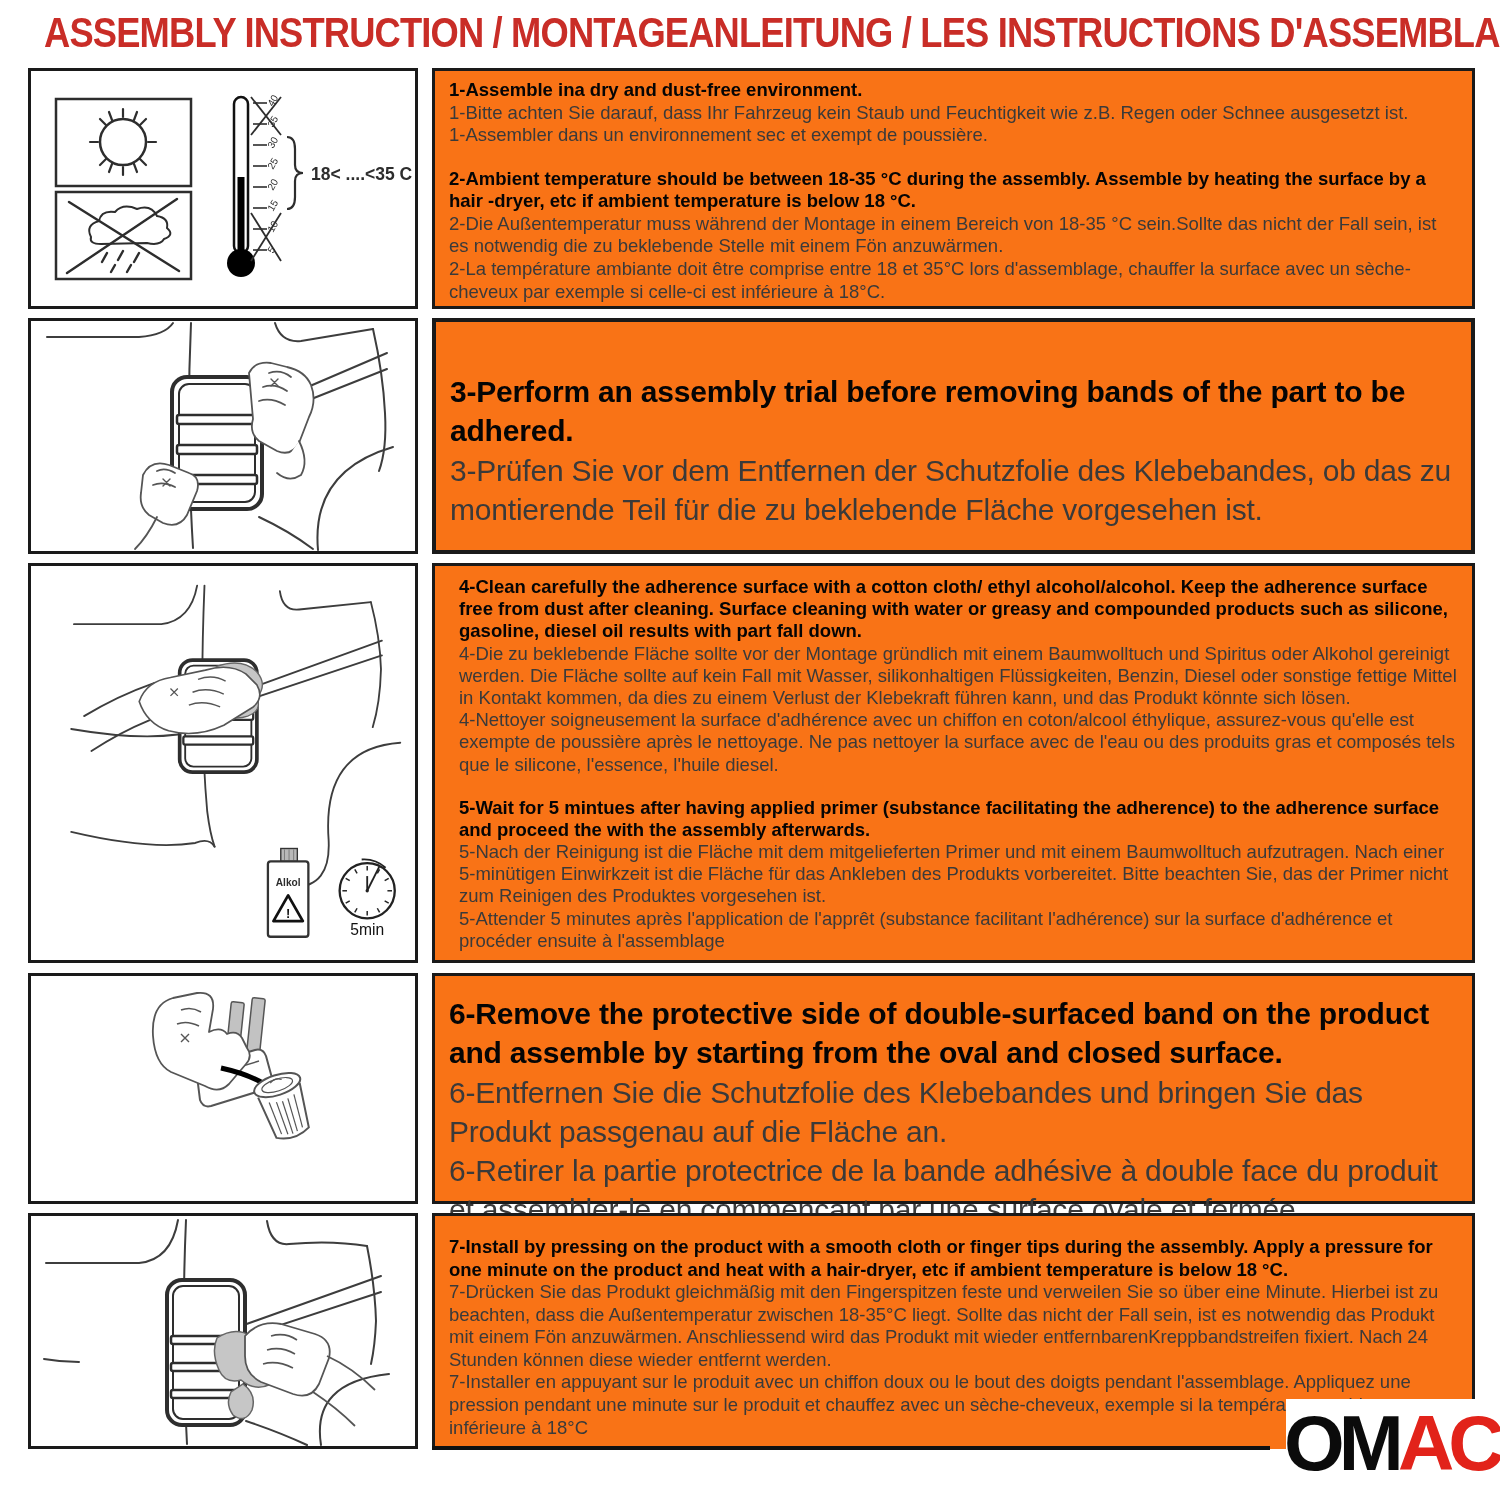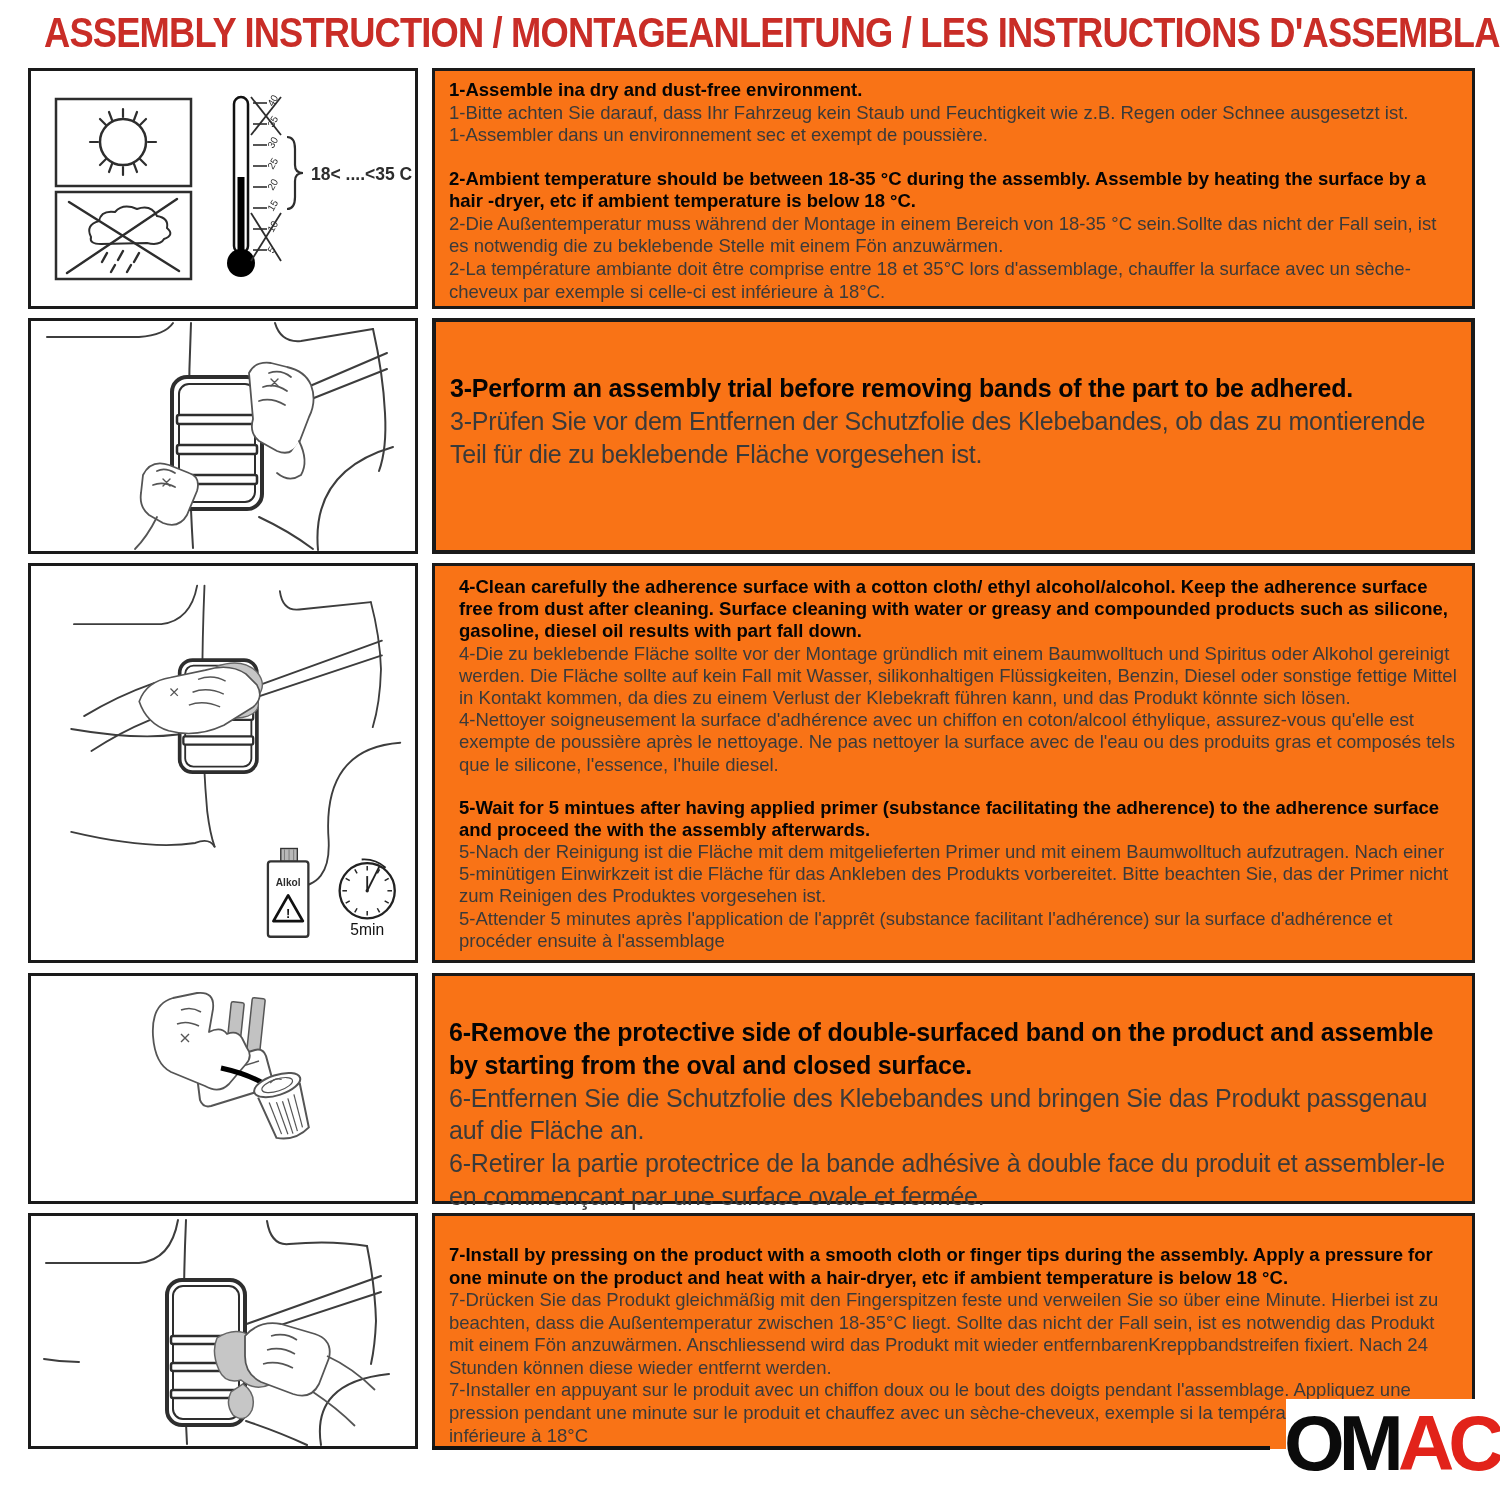--- a/index.html
+++ b/index.html
@@ -7,30 +7,30 @@
         font-family:"Liberation Sans", sans-serif;color:#222;}
   .title{position:absolute;left:44px;top:8px;font-size:43px;font-weight:800;color:#c92d27;
          white-space:nowrap;letter-spacing:-1px;transform:scaleX(0.845);transform-origin:0 50%;}
   .illus{position:absolute;left:28px;width:390px;border:3px solid #1a1a1a;background:#fff;box-sizing:border-box;}
   .illus svg{display:block;width:100%;height:100%;}
   .textbox{position:absolute;left:432px;width:1043px;border:3px solid #1a1a1a;background:#f97316;
            box-sizing:border-box;padding:8px 14px;}
   .textbox p{margin:0;}
   .small p{font-size:18.5px;line-height:1.22;color:#3a3a3a;}
   .small p.b{font-weight:700;color:#050505;}
-  .large p{font-size:25px;line-height:1.31;color:#3a3a3a;letter-spacing:-0.2px;}
+  .large p{font-size:30px;line-height:1.31;color:#3a3a3a;letter-spacing:-0.2px;}
   .large p.b{font-weight:700;color:#050505;}
   .gap-above{margin-top:21px !important;}
   
   .r1 .illus{top:68px;height:241px;}   .r1 .textbox{top:68px;height:241px;}
   .r2 .illus{top:318px;height:236px;}  .r2 .textbox{top:318px;height:236px;border-width:4px;padding-top:50px;}
   .r3 .illus{top:563px;height:400px;padding-left:31px;}  .r3 .textbox{top:563px;height:400px;padding-top:10px;padding-left:24px;}
   .r3 .small p{line-height:1.2;}
-  .r4 .illus{top:973px;height:231px;}  .r4 .textbox{top:973px;height:231px;padding-top:40px;}
-  .r5 .illus{top:1213px;height:236px;} .r5 .textbox{top:1213px;height:236px;padding-top:28px;border-bottom:none;}
+  .r4 .illus{top:973px;height:231px;}  .r4 .textbox{top:973px;height:231px;padding-top:18px;}
+  .r5 .illus{top:1213px;height:236px;} .r5 .textbox{top:1213px;height:236px;padding-top:20px;border-bottom:none;}
   .footer-line{position:absolute;left:432px;top:1446px;width:838px;height:4px;background:#111;}
   .logo{position:absolute;left:1286px;top:1399px;width:214px;height:86px;background:#fff;}
   .logo svg{display:block;width:100%;height:100%;}
   .logo text{font-family:"Liberation Sans", sans-serif;font-weight:bold;}
 </style>
 </head>
 <body>
 
 <div class="page">
 

